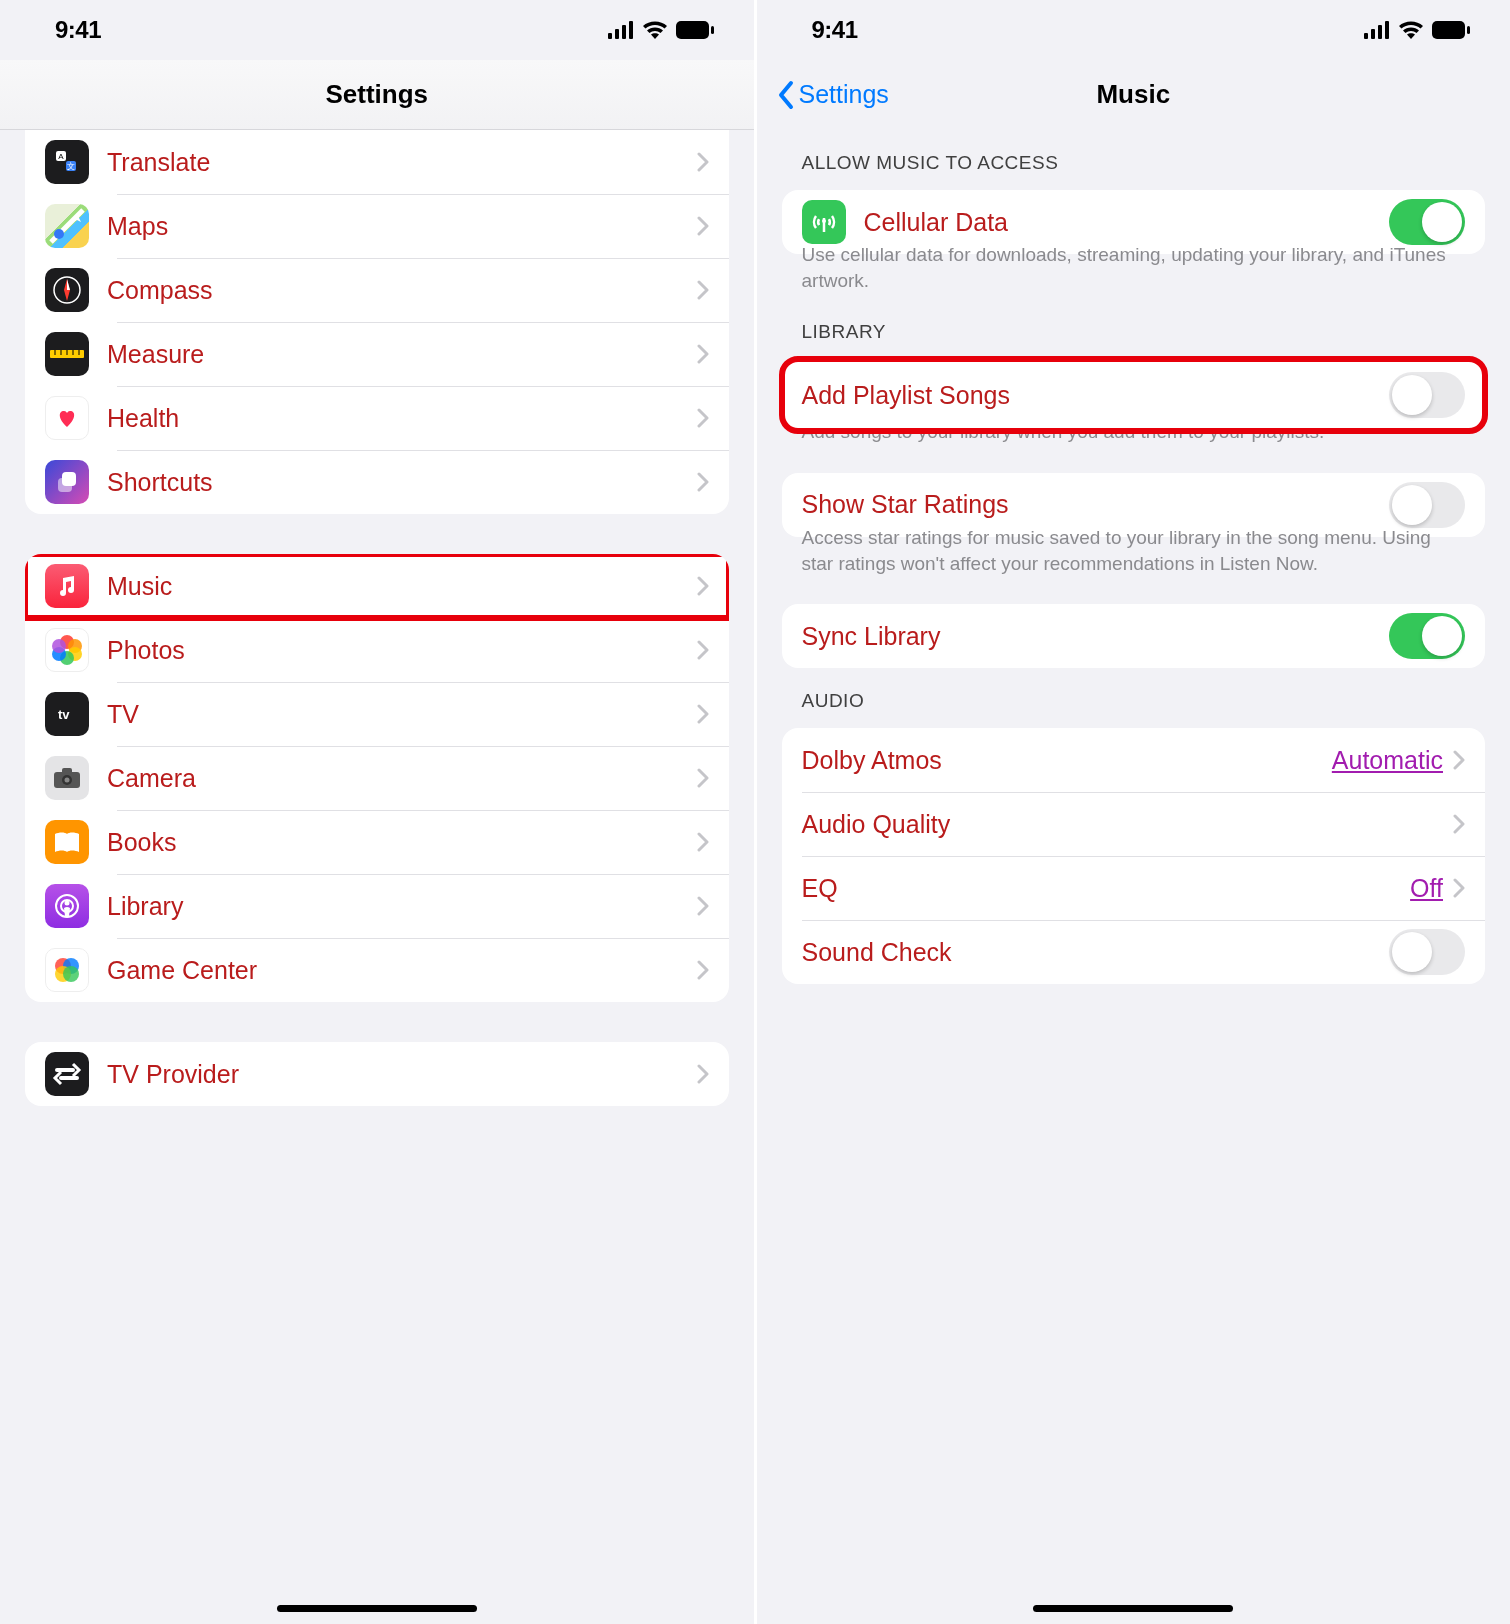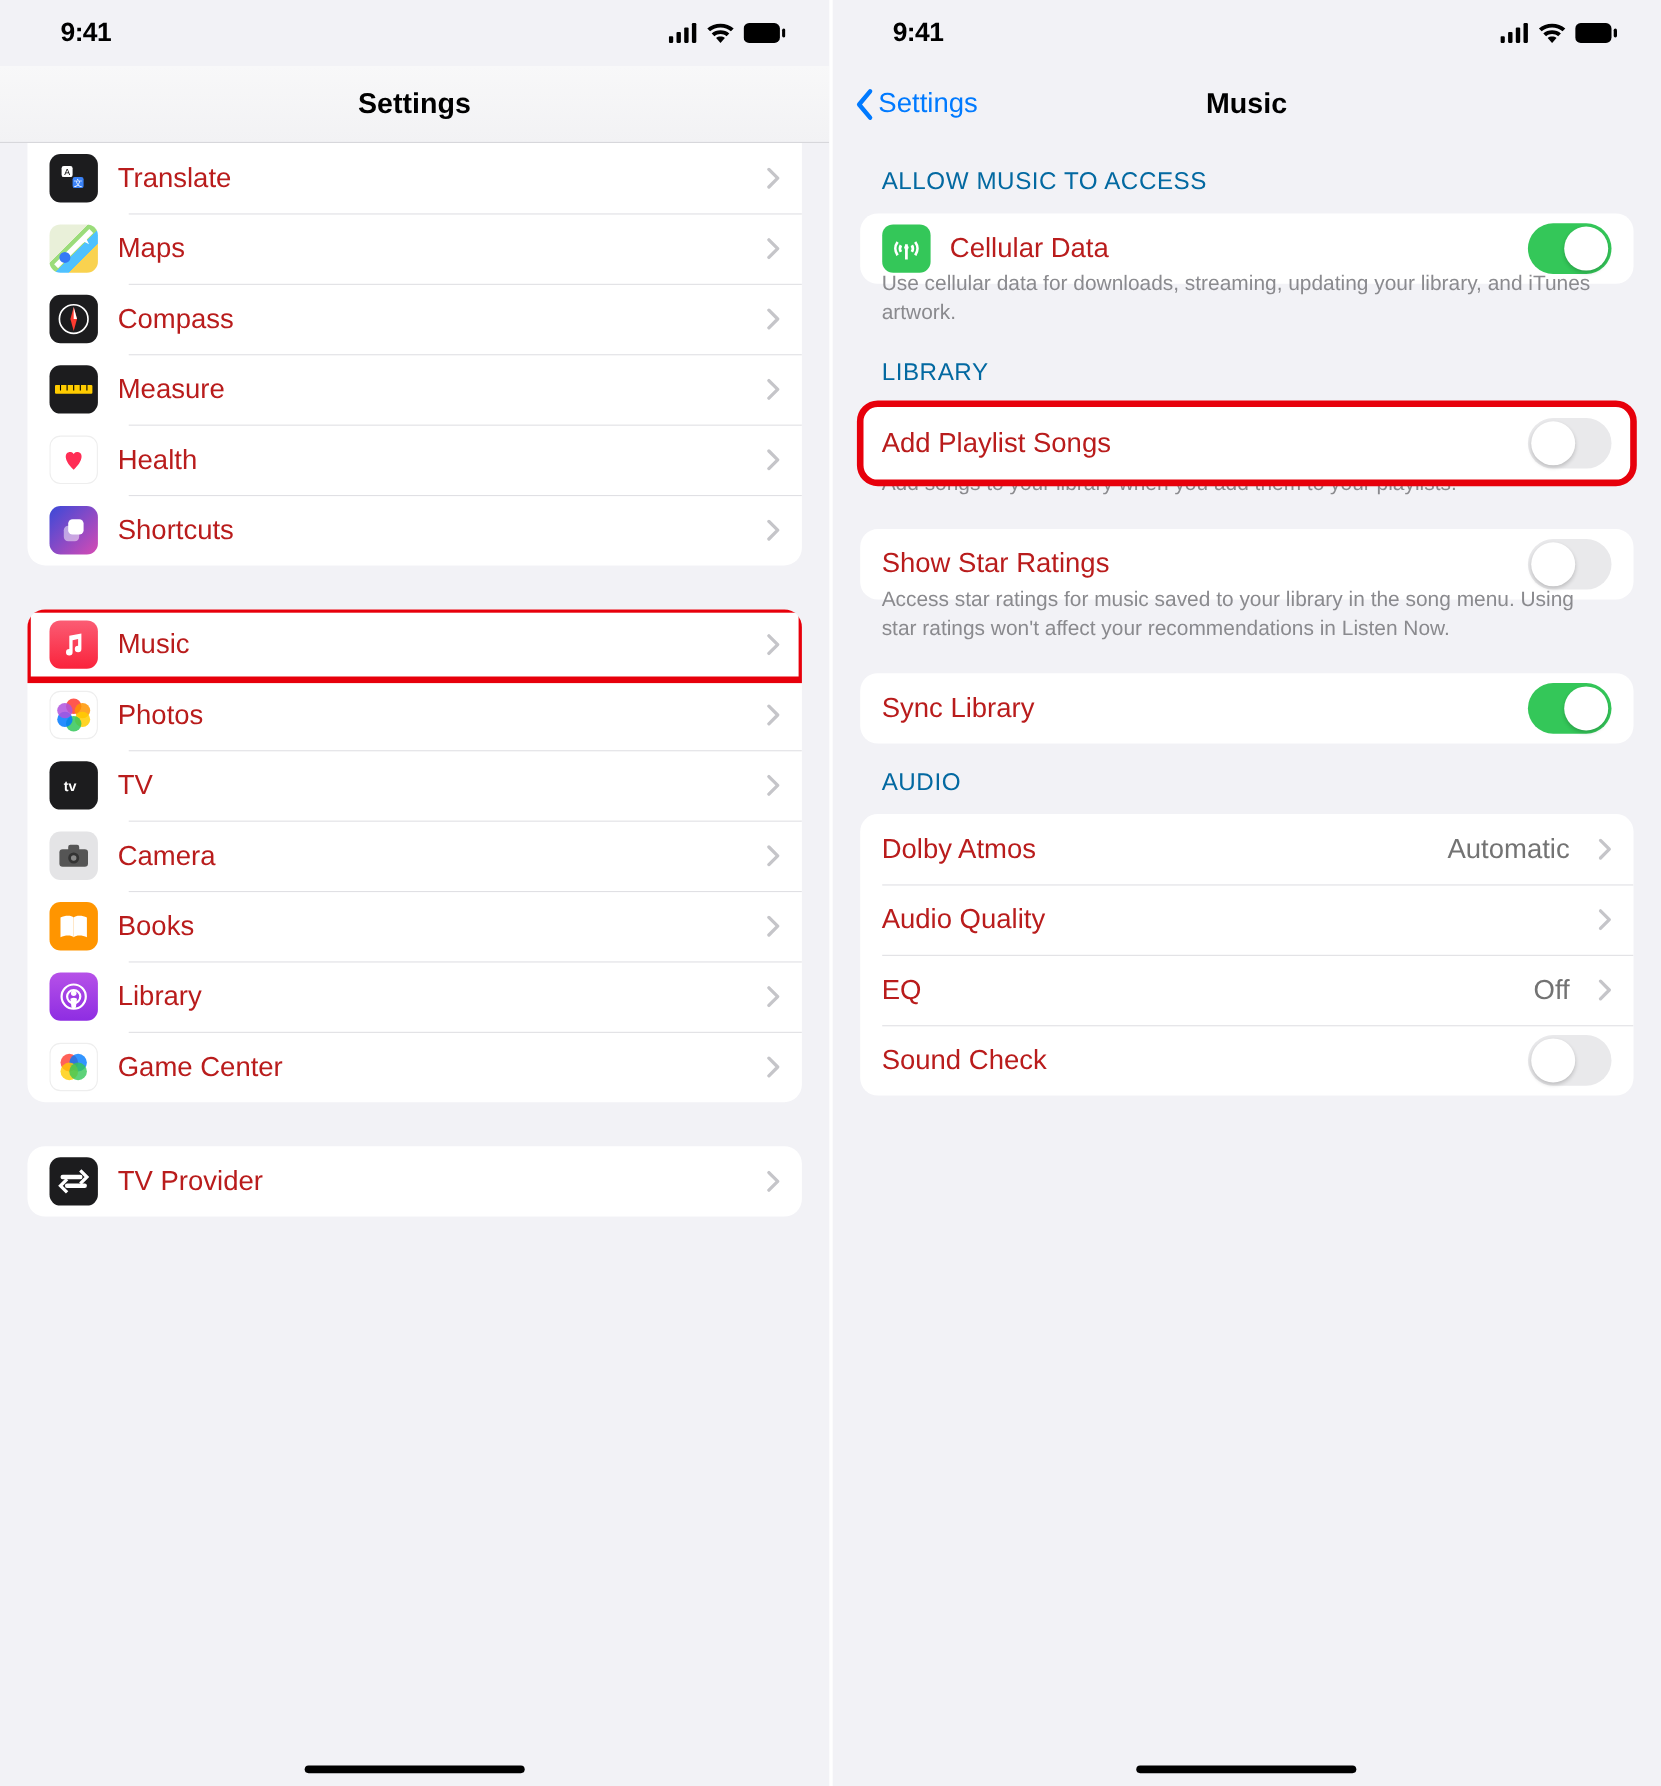--- a/index.html
+++ b/index.html
@@ -64,22 +64,22 @@
   }
 
   
   .group {
     background: #fff;
     border-radius: 16px;
     margin: 16px 25px 40px 25px;
     overflow: hidden;
   }
   .group-header {
-    font-size: 22px;
-    color: #0369a1;
+    font-size: 19px;
+    color: #404040;
     letter-spacing: 0.5px;
     text-transform: uppercase;
     margin: 22px 45px 8px 45px;
   }
   .group-footer {
     font-size: 19px;
     color: #8a8a8e;
     margin: -30px 45px 28px 45px;
     line-height: 1.35;
   }
@@ -110,22 +110,23 @@
     display:flex; align-items:center; justify-content:center;
     font-size:24px; color:#fff;
   }
   .row-label {
     font-size: 25px;
     flex: 1;
     color: #b91c1c;
   }
   .row-value {
     font-size: 25px;
-    color: #737373;
-    margin-right: 26px;
+    color: #a21caf;
+    margin-right: 10px;
+    text-decoration: underline;
   }
   .chevron {
     color: #c5c5c9;
     flex-shrink:0;
   }
   .chevron svg { width: 12px; height: 20px; display:block; }
 
   
   .toggle {
     width: 76px; height: 46px;

